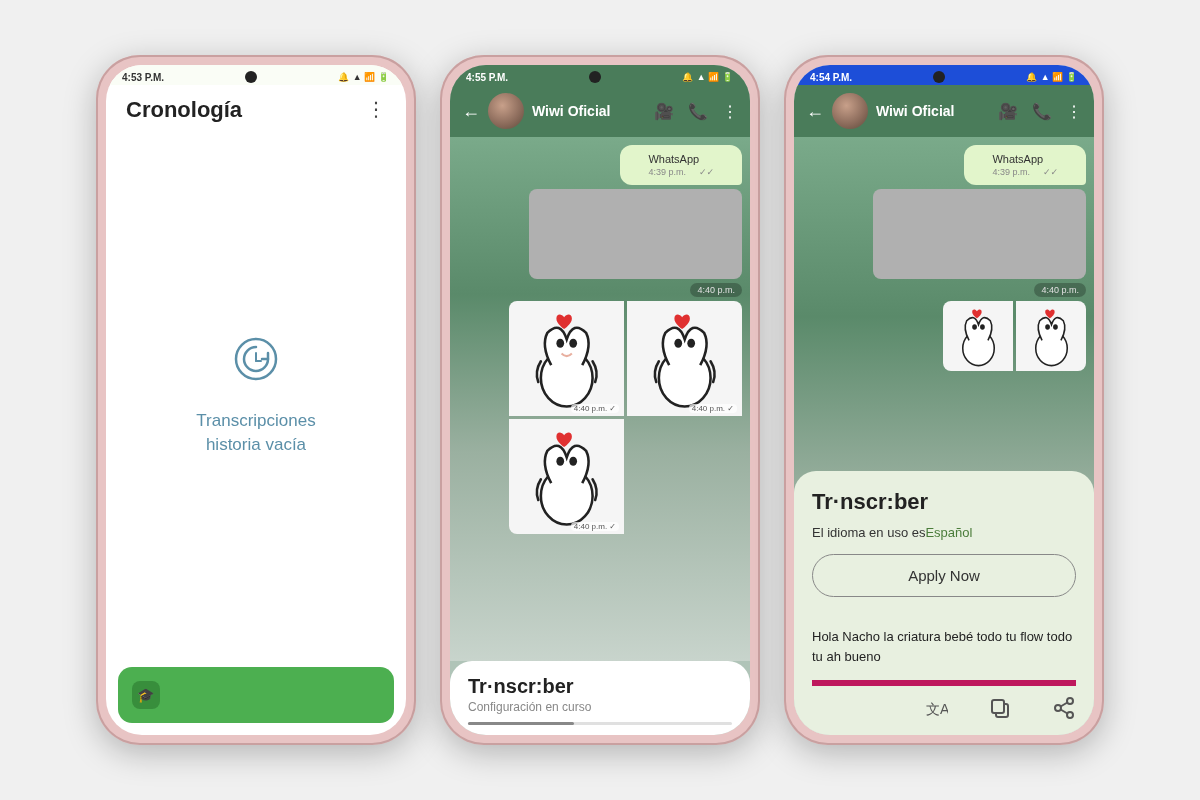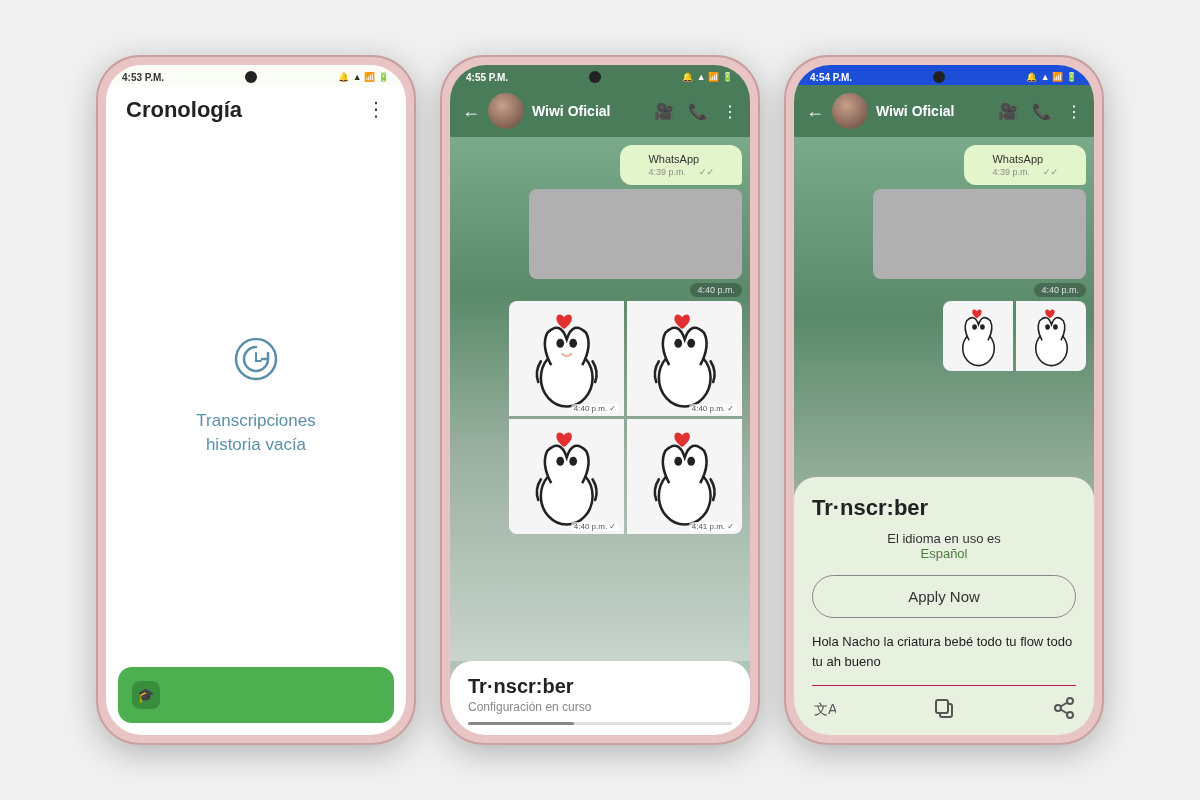--- a/index.html
+++ b/index.html
@@ -228,47 +228,47 @@
       position: absolute;
       bottom: 0; left: 0; right: 0;
       background: #e8f0e0;
       border-radius: 22px 22px 0 0;
       padding: 18px 18px 10px;
       z-index: 2;
     }
     .transcriber-card-title { font-size: 22px; font-weight: 700; color: #222; margin-bottom: 10px; }
     .lang-row {
       display: flex; justify-content: flex-start; align-items: center;
-      font-size: 13px; color: #333; margin-bottom: 14px; flex-direction: column;
+      font-size: 13px; color: #333; margin-bottom: 14px;
     }
     .lang-value { color: #4a7c3a; font-weight: 400; }
     .apply-btn {
       width: 100%;
       padding: 12px;
       border: 1.5px solid #888;
       border-radius: 24px;
       background: transparent;
       font-size: 15px;
       color: #333;
       cursor: pointer;
-      margin-bottom: 14px;
+      margin-bottom: 30px;
       font-weight: 400;
     }
     .transcription-text {
       font-size: 13px;
       color: #222;
       line-height: 1.5;
       margin-bottom: 14px;
     }
     .card-actions {
       display: flex;
-      justify-content: space-between;
+      justify-content: flex-end;
       gap: 40px;
       padding-top: 4px;
-      border-top: 1px solid #be185d;
+      border-top: 6px solid #be185d;
       padding-top: 10px;
     }
     .card-action-icon {
       font-size: 20px;
       color: #555;
       cursor: pointer;
     }
   </style>
 </head>
 <body>
@@ -396,34 +396,20 @@
                 <ellipse cx="40" cy="55" rx="20" ry="22" fill="#fff" stroke="#222" stroke-width="2"></ellipse>
                 <path d="M28 45 Q20 30 25 20 Q35 10 40 25 Q45 10 55 20 Q60 30 52 45" fill="#fff" stroke="#222" stroke-width="2"></path>
                 <ellipse cx="35" cy="28" rx="3" ry="3.5" fill="#222"></ellipse>
                 <ellipse cx="45" cy="28" rx="3" ry="3.5" fill="#222"></ellipse>
                 <path d="M20 42 Q15 50 18 58" stroke="#222" stroke-width="2" stroke-linecap="round"></path>
                 <path d="M60 42 Q65 50 62 58" stroke="#222" stroke-width="2" stroke-linecap="round"></path>
                 <path d="M38 8 C36 5, 32 5, 32 9 C32 13, 38 17, 38 17 C38 17, 44 13, 44 9 C44 5, 40 5, 38 8Z" fill="#e03030"></path>
               </svg>
             </div>
             <div class="img-time">4:40 p.m. ✓</div>
-          </div>
-          <div class="msg-img">
-            <div class="msg-img-inner">
-              <svg class="penguin-svg" viewBox="0 0 80 80" fill="none">
-                <ellipse cx="40" cy="55" rx="20" ry="22" fill="#fff" stroke="#222" stroke-width="2"></ellipse>
-                <path d="M28 45 Q20 30 25 20 Q35 10 40 25 Q45 10 55 20 Q60 30 52 45" fill="#fff" stroke="#222" stroke-width="2"></path>
-                <ellipse cx="35" cy="28" rx="3" ry="3.5" fill="#222"></ellipse>
-                <ellipse cx="45" cy="28" rx="3" ry="3.5" fill="#222"></ellipse>
-                <path d="M20 42 Q15 50 18 58" stroke="#222" stroke-width="2" stroke-linecap="round"></path>
-                <path d="M60 42 Q65 50 62 58" stroke="#222" stroke-width="2" stroke-linecap="round"></path>
-                <path d="M38 8 C36 5, 32 5, 32 9 C32 13, 38 17, 38 17 C38 17, 44 13, 44 9 C44 5, 40 5, 38 8Z" fill="#e03030"></path>
-              </svg>
-            </div>
-            <div class="img-time">4:41 p.m. ✓</div>
           </div>
         </div>
       </div>
     </div>
 
     <div class="transcriber-bottom">
       <div class="transcriber-title">Tr·nscr:ber</div>
       <div class="transcriber-sub">Configuración en curso</div>
       <div class="progress-bar-wrap">
         <div class="progress-bar"></div>

